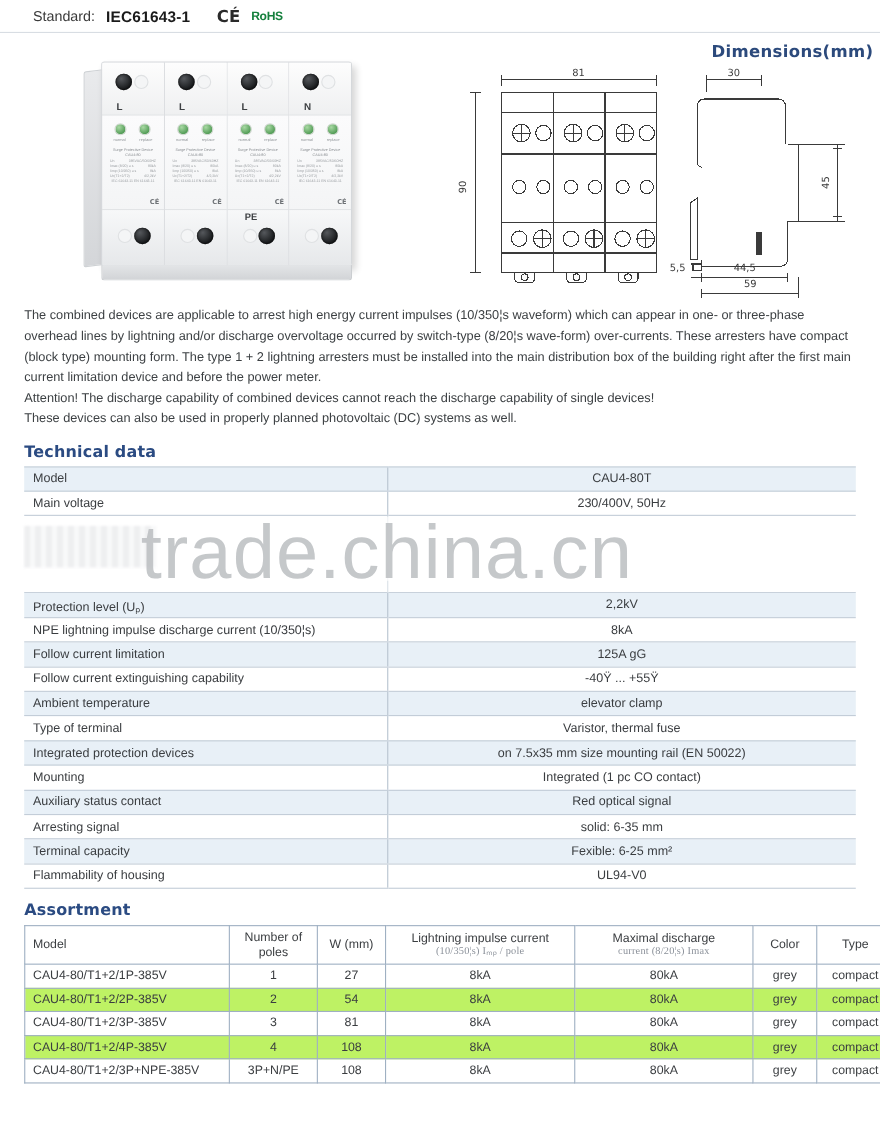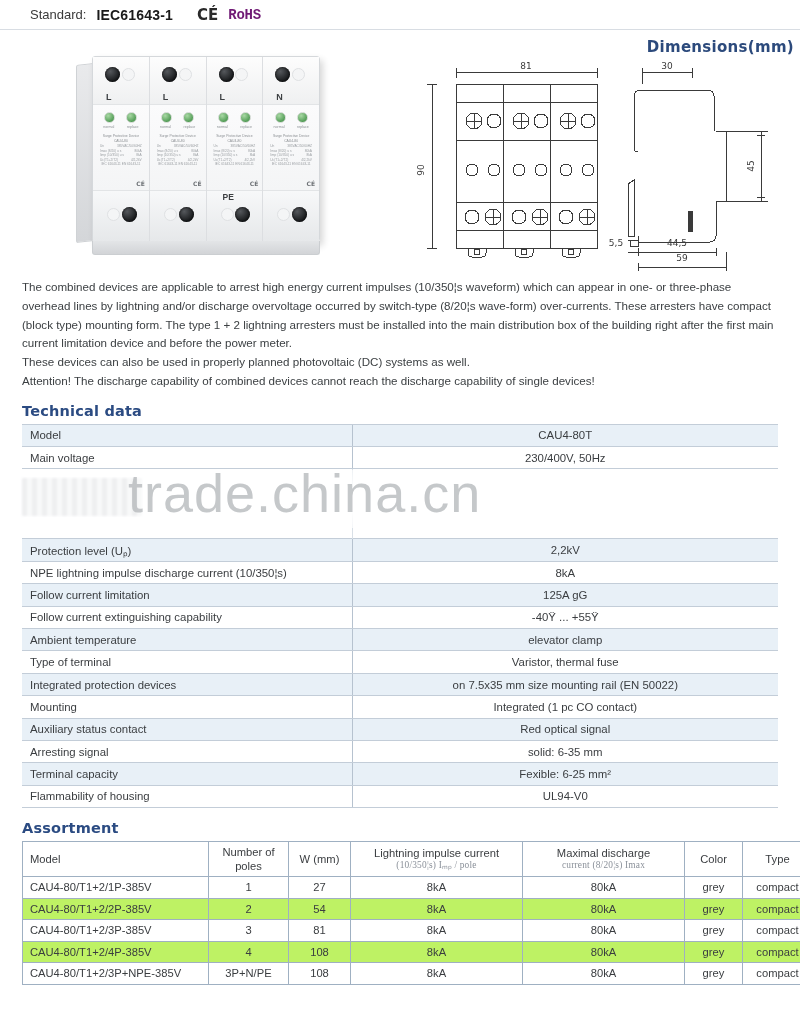--- a/index.html
+++ b/index.html
@@ -21,22 +21,22 @@
     border-bottom: 1px solid #d8dde3;
     height: 30px;
   }
   .std-label { font-size: 13px; color: #3a3a3a; }
   .std-value { font-size: 14px; font-weight: bold; color: #1a1a1a; letter-spacing: .2px; }
   .ce-mark {
     font-size: 15px; font-weight: bold; color: #2a2a2a;
     font-family: "DejaVu Sans", sans-serif; margin-left: 14px;
   }
   .rohs-mark {
-    font-size: 14px; font-weight: bold; color: #701a75;
-    font-family: Liberation Mono, monospace; letter-spacing: -.3px;
+    font-size: 11px; font-weight: bold; color: #15803d;
+    font-family: Liberation Sans, sans-serif; letter-spacing: -.3px;
   }
 
   
   .visual-band { position: relative; height: 245px; }
 
   
   .product-photo {
     position: absolute; left: 72px; top: 14px;
     width: 256px; height: 215px;
   }
@@ -173,21 +173,21 @@
   .wm-band { position: relative; }
   .wm-band td { border: none; height: 70px; background: #ffffff !important; }
   .wm-divider {
     position: absolute; left: 330px; top: 0; width: 1px; height: 100%;
     background: #d9e0e7;
   }
 
   
   .watermark {
     position: absolute; left: 128px; top: 462px;
-    font-size: 54px; color: #b9bcbf;
+    font-size: 69px; color: #b9bcbf;
     font-family: "Liberation Sans", sans-serif;
     letter-spacing: 1px;
     opacity: .82;
     pointer-events: none;
     white-space: nowrap;
   }
   .wm-blur {
     position: absolute; left: 22px; top: 470px;
     width: 760px; height: 58px;
     background: linear-gradient(180deg, rgba(255,255,255,.55), #ffffff 38%, #ffffff 70%, rgba(255,255,255,.7));
@@ -520,22 +520,22 @@
       <line x1="234" y1="203" x2="234" y2="211"></line>
       <line x1="322" y1="203" x2="322" y2="211"></line>
       <line x1="322" y1="192" x2="322" y2="211"></line>
       <text x="278" y="201" font-size="9" fill="#3a3a3a" text-anchor="middle" font-family="DejaVu Sans, sans-serif" stroke="none">59</text>
     </g>
   </svg>
 </div>
 
 <div class="description">
   <div>The combined devices are applicable to arrest high energy current impulses (10/350¦s waveform) which can appear in one- or three-phase overhead lines by lightning and/or discharge overvoltage occurred by switch-type (8/20¦s wave-form) over-currents. These arresters have compact (block type) mounting form. The type 1 + 2 lightning arresters must be installed into the main distribution box of the building right after the first main current limitation device and before the power meter.</div>
+  <div>Attention! The discharge capability of combined devices cannot reach the discharge capability of single devices!</div>
   <div>These devices can also be used in properly planned photovoltaic (DC) systems as well.</div>
-  <div>Attention! The discharge capability of combined devices cannot reach the discharge capability of single devices!</div>
 </div>
 
 <div class="section-heading">Technical data</div>
 
 <table class="tech-table">
   <tbody>
     <tr class="alt">
       <td class="lbl">Model</td>
       <td class="val">CAU4-80T</td>
     </tr>

